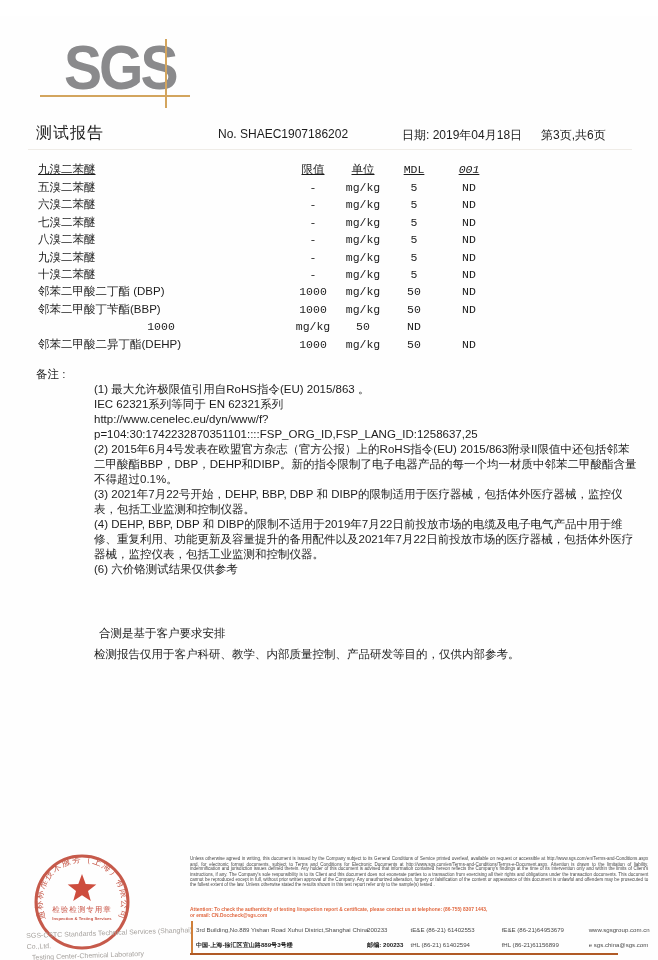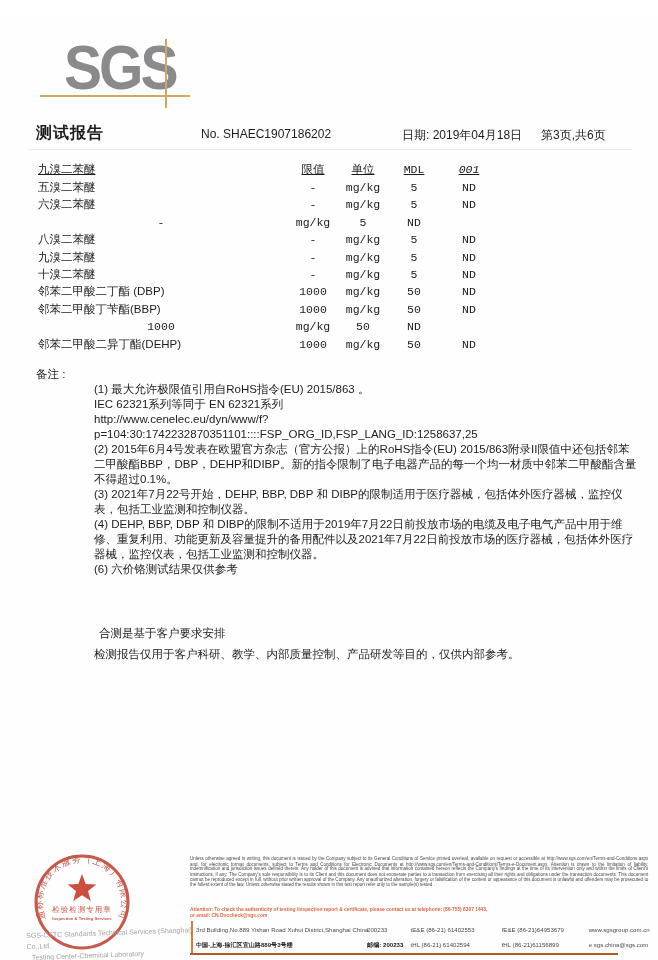--- a/index.html
+++ b/index.html
@@ -10,22 +10,22 @@
   }
   
   .logo-sgs {
     position:absolute; left:64px; top:20px; font-size:56px; font-weight:bold;
     color:#8a8a8c; letter-spacing:-3px; line-height:1;
     transform:scale(1.02,1.12); transform-origin:top left;
   }
   .logo-hline { position:absolute; left:40px; top:79px; width:150px; height:2px; background:#d3a55e; }
   .logo-vline { position:absolute; left:165px; top:23px; width:2px; height:69px; background:#d3a55e; }
   
-  .report-title { position:absolute; left:36px; top:107px; font-size:16px; font-weight:bold; letter-spacing:1px; }
-  .report-no    { position:absolute; left:201px; top:111px; font-size:12px; }
+  .report-title { position:absolute; left:36px; top:107px; font-size:16px; font-weight:normal; letter-spacing:1px; }
+  .report-no    { position:absolute; left:218px; top:111px; font-size:12px; }
   .report-date  { position:absolute; left:402px; top:111px; font-size:12px; }
   .report-page  { position:absolute; left:541px; top:111px; font-size:12px; }
   .header-divider { position:absolute; left:28px; top:133px; width:604px; height:1px; background:#efece7; }
   
   .rtable { position:absolute; left:38px; top:144px; width:456px; font-size:11.5px; }
   .trow { display:grid; grid-template-columns:246px 58px 42px 60px 50px; line-height:17.4px; }
   .thead { line-height:19px; }
   .thead .cell { text-decoration:underline; }
   .thead .c-result { font-style:italic; }
   .c-item { text-align:left; }
@@ -100,20 +100,21 @@
         <span class="c-result">ND</span>
       </div>
       <div class="trow">
         <span class="c-item">六溴二苯醚</span>
         <span class="c-limit">-</span>
         <span class="c-unit">mg/kg</span>
         <span class="c-mdl">5</span>
         <span class="c-result">ND</span>
       </div>
       <div class="trow">
+        <span class="c-item">七溴二苯醚</span>
         <span class="c-limit">-</span>
         <span class="c-unit">mg/kg</span>
         <span class="c-mdl">5</span>
         <span class="c-result">ND</span>
       </div>
       <div class="trow">
         <span class="c-item">八溴二苯醚</span>
         <span class="c-limit">-</span>
         <span class="c-unit">mg/kg</span>
         <span class="c-mdl">5</span>

